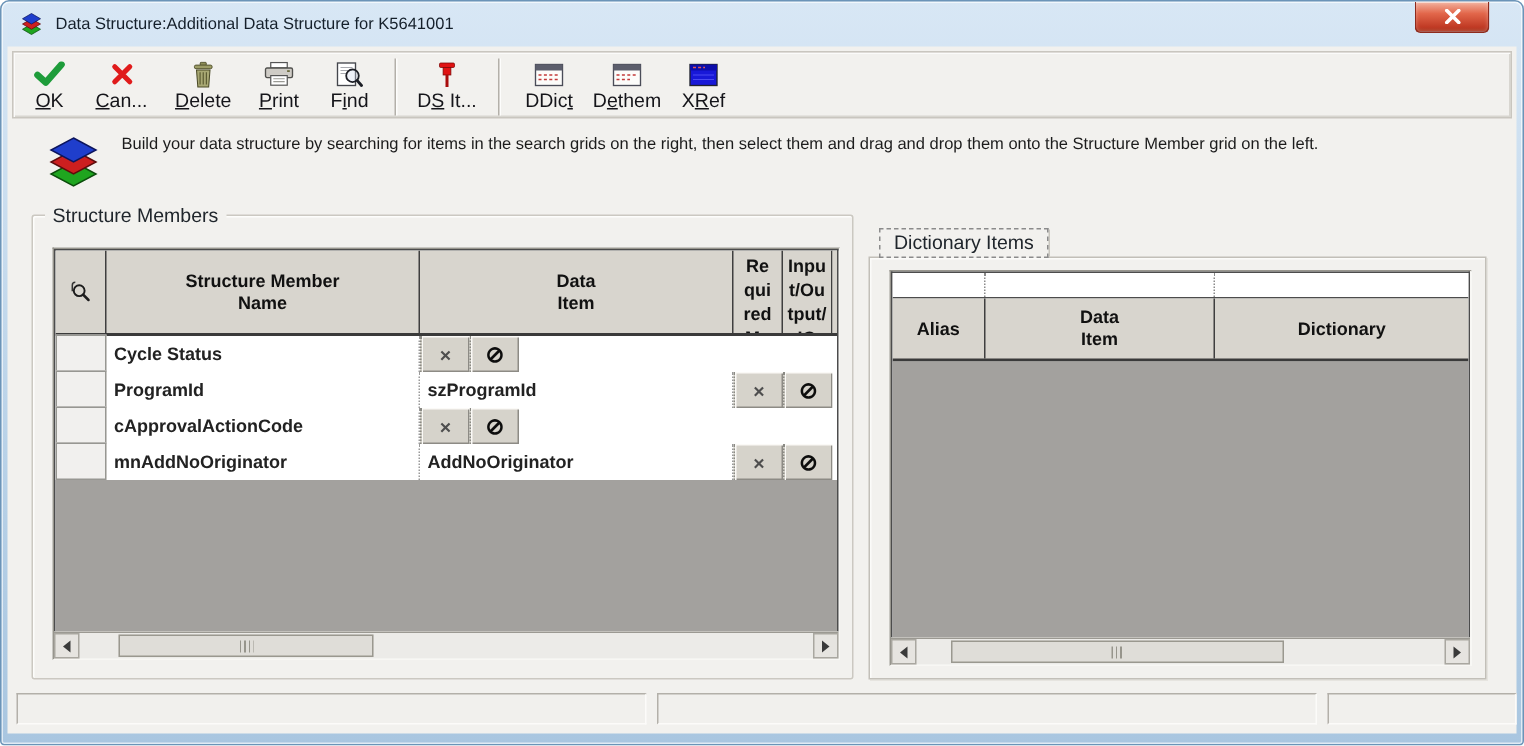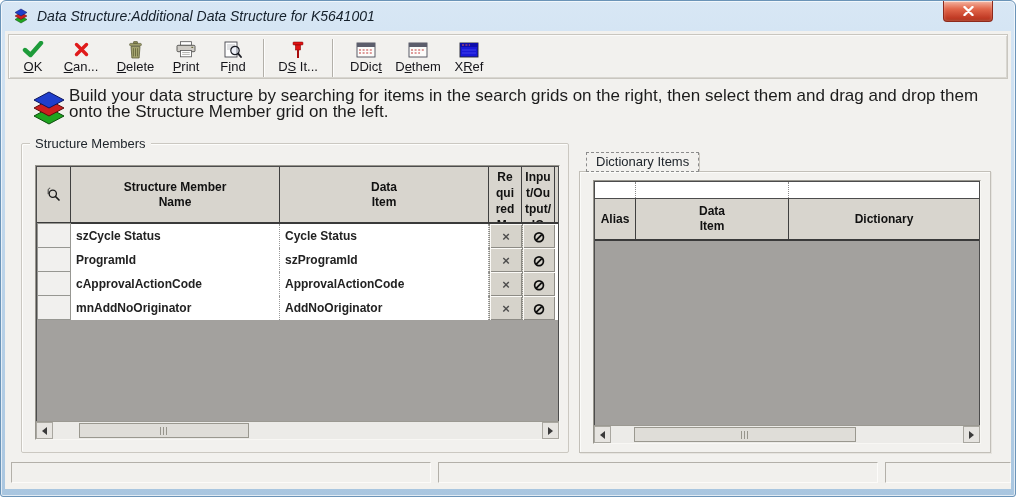--- a/index.html
+++ b/index.html
@@ -8,21 +8,21 @@
     position:relative;width:1016px;height:497px;
     font-family:"Liberation Sans",sans-serif;
     background:linear-gradient(#d8e7f5,#b9d2e8 60%,#a9c6e0);
     border:1px solid #6b94b8;border-radius:6px 6px 3px 3px;
     box-shadow:inset 0 0 0 1px rgba(255,255,255,.65);
     overflow:hidden;
   }
   
   .titlebar{position:absolute;left:0;top:0;right:0;height:30px;}
   .title-icon{position:absolute;left:12px;top:7px;width:16px;height:16px;}
-  .title-text{position:absolute;left:36px;top:0;height:30px;line-height:30px;font-size:14px;color:#15202b;white-space:nowrap;font-style:italic;}
+  .title-text{position:absolute;left:36px;top:0;height:30px;line-height:30px;font-size:11px;color:#15202b;white-space:nowrap;}
   .close-btn{
     position:absolute;top:0;right:22px;width:50px;height:21px;
     background:linear-gradient(#f4b5a2,#e2674b 40%,#c03a24 85%,#a93219);
     border:1px solid #8e2a1c;border-top:none;border-radius:0 0 4px 4px;
     display:flex;align-items:center;justify-content:center;
     box-shadow:inset 0 1px 0 rgba(255,255,255,.55), inset 0 0 3px rgba(255,255,255,.3);
     cursor:default;
   }
   
   .client{position:absolute;left:4px;right:4px;top:30px;bottom:7px;background:#f2f1ee;}
@@ -34,21 +34,21 @@
     background:#f2f1ee;
     display:flex;align-items:flex-start;padding:2px 2px 0 4px;
   }
   .tbtn{display:flex;flex-direction:column;align-items:center;justify-content:flex-start;height:40px;padding-top:2px;font-size:13px;color:#15151a;}
   .tbtn .ticon{height:21px;display:flex;align-items:center;justify-content:center;}
   .tlabel{line-height:14px;white-space:nowrap;}
   .mn{text-decoration:underline;}
   .tsep{width:1px;height:38px;background:#b3b0a9;box-shadow:1px 0 0 #fdfdfc;margin:2px 7px 0 7px;flex:none;}
   
   .instr-icon{position:absolute;left:26px;top:59px;width:36px;height:36px;}
-  .instr-text{position:absolute;left:64px;top:57px;width:918px;font-size:17px;line-height:16px;color:#1c1c1c;}
+  .instr-text{position:absolute;left:76px;top:57px;width:918px;font-size:11px;line-height:16px;color:#1c1c1c;}
   
   .groupbox{
     position:absolute;left:16px;top:112px;width:548px;height:310px;
     border:1px solid #cbc8c1;border-radius:2px;
     box-shadow:inset 1px 1px 0 #fdfdfb;
     padding-left:48px;
   }
   .group-label{position:absolute;top:-8px;left:8px;background:#f2f1ee;padding:0 5px;font-size:13px;color:#20262c;line-height:15px;}
   
   .grid-shell{
@@ -106,21 +106,21 @@
   .rpanel{
     position:absolute;left:574px;top:140px;width:412px;height:282px;
     background:#f2f1ee;border:1px solid #c2bfb8;
     box-shadow:inset 1px 1px 0 #fbfbf9, 1px 1px 0 #e6e4df;
   }
   .rgrid-shell{left:13px;top:8px;width:388px;height:264px;}
   .qbe-row{display:flex;height:17px;background:#fff;border-bottom:1px solid #4c4c4c;flex:none;}
   .qbe-cell{border-right:1px dotted #8a8a8a;}
   .qbe-cell:last-child{border-right:none;}
   .rghead{height:42px;}
-  .col-alias{width:41px;flex:none;}
+  .col-alias{width:62px;flex:none;}
   .col-ditem{width:153px;flex:none;}
   .col-desc{flex:1;}
   
   .status{
     position:absolute;height:21px;top:431px;background:#f1f0ed;
     border:1px solid;border-color:#b3b0a9 #fcfbf9 #fcfbf9 #b3b0a9;
   }
   .st1{left:6px;width:420px;}
   .st2{left:433px;width:440px;}
   .st3{left:880px;width:126px;}
@@ -285,21 +285,20 @@
 Me</div>
             <div class="ghcell col-io wrapclip">Inpu
 t/Ou
 tput/
 IO</div>
             <div class="col-tail" style="background:#d8d5ce"></div>
           </div>
 
           <div class="grow">
             <div class="cell-rowhdr"></div>
-            <div class="cell-text col-member">szCycle Status</div>
             <div class="cell-text col-data">Cycle Status</div>
             <div class="cbtn">
                 <span class="sym-x">×</span>
               </div>
             <div class="cbtn">
                 <span class="sym-io">⊘</span>
               </div>
             <div class="col-tail"></div>
           </div>
 
@@ -312,21 +311,20 @@
               </div>
             <div class="cbtn">
                 <span class="sym-io">⊘</span>
               </div>
             <div class="col-tail"></div>
           </div>
 
           <div class="grow">
             <div class="cell-rowhdr"></div>
             <div class="cell-text col-member">cApprovalActionCode</div>
-            <div class="cell-text col-data">ApprovalActionCode</div>
             <div class="cbtn">
                 <span class="sym-x">×</span>
               </div>
             <div class="cbtn">
                 <span class="sym-io">⊘</span>
               </div>
             <div class="col-tail"></div>
           </div>
 
           <div class="grow">

